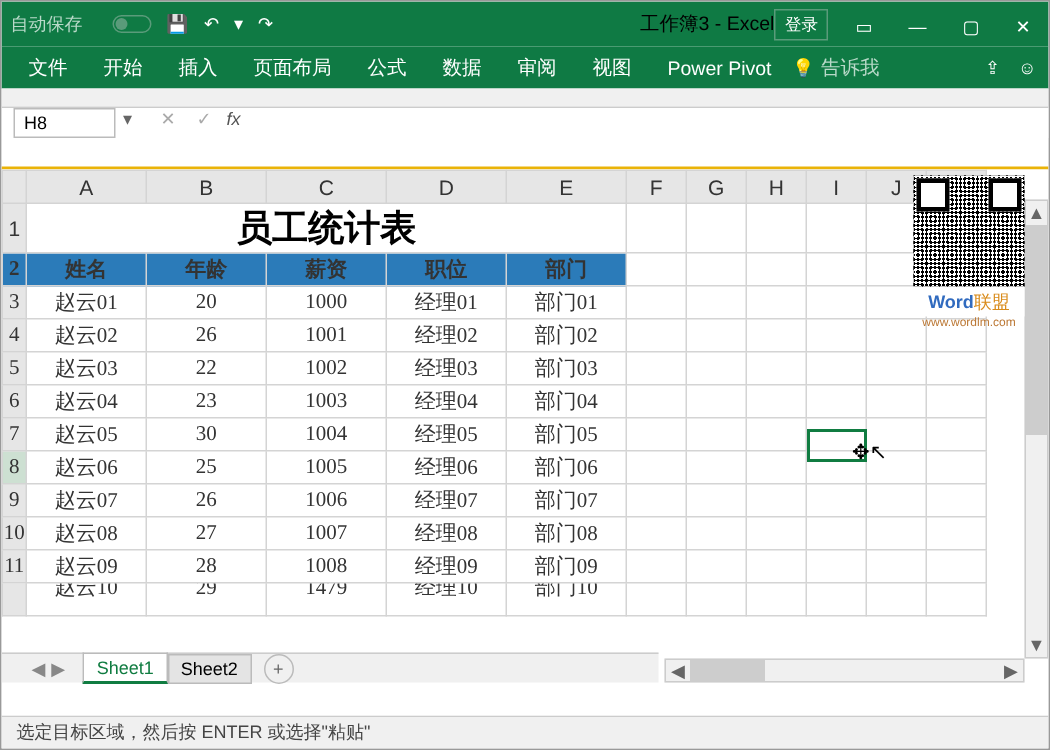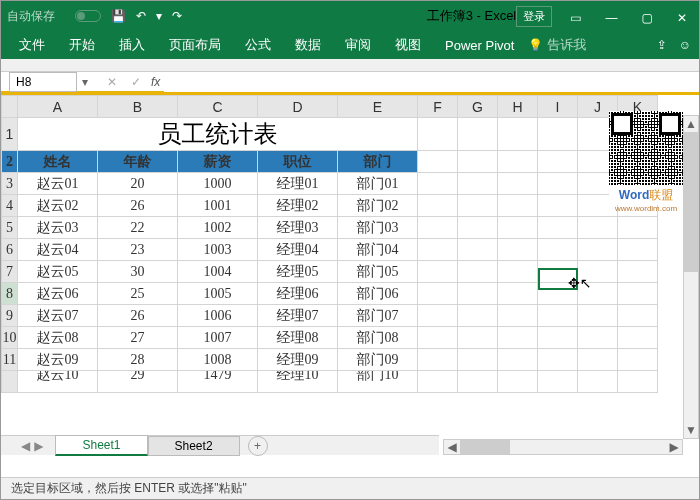--- a/index.html
+++ b/index.html
@@ -12,60 +12,60 @@
 .qat span{color:#fff;cursor:pointer}
 .title-center{flex:1;text-align:right;color:#000000;font-size:13px}
 .title-right{display:flex;gap:12px;align-items:flex-end}
 .title-right span{color:#fff;cursor:pointer;padding:2px 6px}
 .login-box{border:1px solid #5a9b7a;padding:2px 8px;font-size:11px}
 .ribbon-tabs{height:28px;background:#0f7a44;display:flex;align-items:center;padding:0 8px;gap:4px}
 .ribbon-tabs .tab{color:#fff;padding:4px 10px;cursor:pointer;font-size:13px}
 .ribbon-tabs .tell{color:#b8d9c8;margin-left:0;font-size:13px}
 .ribbon-tabs .rr{margin-left:auto;display:flex;gap:12px;color:#fff}
 .spacer{height:12px;background:#f0f0f0}
-.namebox-row{height:24px;background:#fff;border-top:1px solid #ccc;border-bottom:4px solid #eab308;display:flex;align-items:center}
+.namebox-row{height:42px;background:#fff;border-top:1px solid #ccc;border-bottom:2px solid #eab308;display:flex;align-items:flex-start}
 .namebox{width:68px;height:20px;border:1px solid #bbb;margin-left:8px;padding:0 6px;font-size:12px;display:flex;align-items:center}
 .nb-dd{width:16px;text-align:center;color:#666;cursor:pointer}
 .fx-btns{display:flex;gap:6px;margin-left:10px;color:#aaa}
 .fx-btns span{width:18px;text-align:center}
 .fx-label{margin-left:6px;font-style:italic;color:#555}
 .formula-bar{flex:1;height:20px;border:none;margin-left:4px;padding:0 4px}
 .grid-area{flex:1;position:relative;overflow:hidden;background:#fff}
-.qr{position:absolute;right:16px;top:16px;width:74px;height:94px;background:#fff;z-index:10}
+.qr{position:absolute;right:16px;top:4px;width:74px;height:94px;background:#fff;z-index:10}
 .qr .code{width:74px;height:74px;background:repeating-linear-gradient(45deg,#000 0 2px,#fff 2px 4px),repeating-linear-gradient(-45deg,#000 0 2px,#fff 2px 4px);background-blend-mode:difference;position:relative}
 .qr .code::before,.qr .code::after{content:"";position:absolute;width:16px;height:16px;border:3px solid #000;background:#fff}
 .qr .code::before{left:2px;top:2px}
 .qr .code::after{right:2px;top:2px}
 .qr .wm{font-size:12px;margin-top:2px;text-align:center}
 .qr .wm b{color:#316bbf}.qr .wm i{color:#d98b1a;font-style:normal}
 .qr .url{font-size:8px;color:#b73;text-align:center}
 table.sheet{border-collapse:collapse;position:absolute;left:0;top:0}
 table.sheet td,table.sheet th{border:1px solid #d4d4d4;height:22px;text-align:center;font-size:14px;padding:0;color:#333}
 .colhdr td{background:#e6e6e6;font-size:11px;color:#555;height:18px}
 .rowhdr{background:#e6e6e6;font-size:11px;color:#555;width:16px;min-width:16px}
 .rowhdr.sel{background:#cde0d2}
 .corner{background:#e6e6e6;width:16px;min-width:16px}
 .w-data{width:80px;min-width:80px}
 .w-narrow{width:40px;min-width:40px}
-.title-row td.merged{font-size:24px;font-weight:normal;color:#000;font-family:SimSun,serif}
+.title-row td.merged{font-size:24px;font-weight:bold;color:#000;font-family:SimSun,serif}
 .hdr-row td{background:#2b7bb9;color:#fff;font-size:20px;font-weight:bold;font-family:SimSun,serif}
 .data-row td{font-size:15px;font-family:SimSun,serif}
 .sel-cell{position:absolute;border:2px solid #107c41;pointer-events:none}
 .cursor-move{position:absolute;font-size:14px;pointer-events:none;color:#000}
 .hscroll{position:absolute;bottom:22px;right:16px;width:240px;height:16px;background:#f0f0f0;border:1px solid #ccc;display:flex;align-items:center}
 .hscroll .ar{width:16px;text-align:center;color:#666;cursor:pointer}
 .hscroll .track{flex:1;position:relative;height:14px}
 .hscroll .thumb{position:absolute;left:0;width:50px;height:14px;background:#cdcdcd}
 .vscroll{position:absolute;right:0;top:20px;width:16px;bottom:38px;background:#f0f0f0;border:1px solid #ccc;display:flex;flex-direction:column}
 .vscroll .ar{height:16px;text-align:center;color:#666;cursor:pointer;line-height:16px}
 .vscroll .track{flex:1;position:relative}
 .vscroll .thumb{position:absolute;top:0;height:140px;width:14px;background:#cdcdcd}
 .tabstrip{position:absolute;bottom:22px;left:0;right:260px;height:20px;background:#f0f0f0;border-top:1px solid #ccc;display:flex;align-items:center;padding-left:20px;gap:0}
 .tabstrip .nav{display:flex;gap:4px;color:#888;margin-right:12px}
-.tabstrip .stab{padding:2px 26px;border:1px solid #bbb;background:#e4e4e4;font-size:12px;cursor:pointer}
+.tabstrip .stab{padding:2px 8px;border:1px solid #bbb;background:#e4e4e4;font-size:12px;cursor:pointer}
 .tabstrip .stab.active{background:#fff;border-bottom:2px solid #107c41;color:#107c41}
 .tabstrip .add{width:20px;height:20px;border:1px solid #bbb;border-radius:50%;display:flex;align-items:center;justify-content:center;margin-left:8px;cursor:pointer;color:#666}
 .statusbar{height:22px;background:#f0f0f0;border-top:1px solid #ccc;display:flex;align-items:center;padding:0 10px;font-size:12px;color:#444}
 .dashed-bottom td{border-bottom:1px dashed #999}
 .partial-row td{height:14px;overflow:hidden;font-size:11px;line-height:8px;vertical-align:top}
 </style>
 </head>
 <body>
 
 <div class="titlebar">

